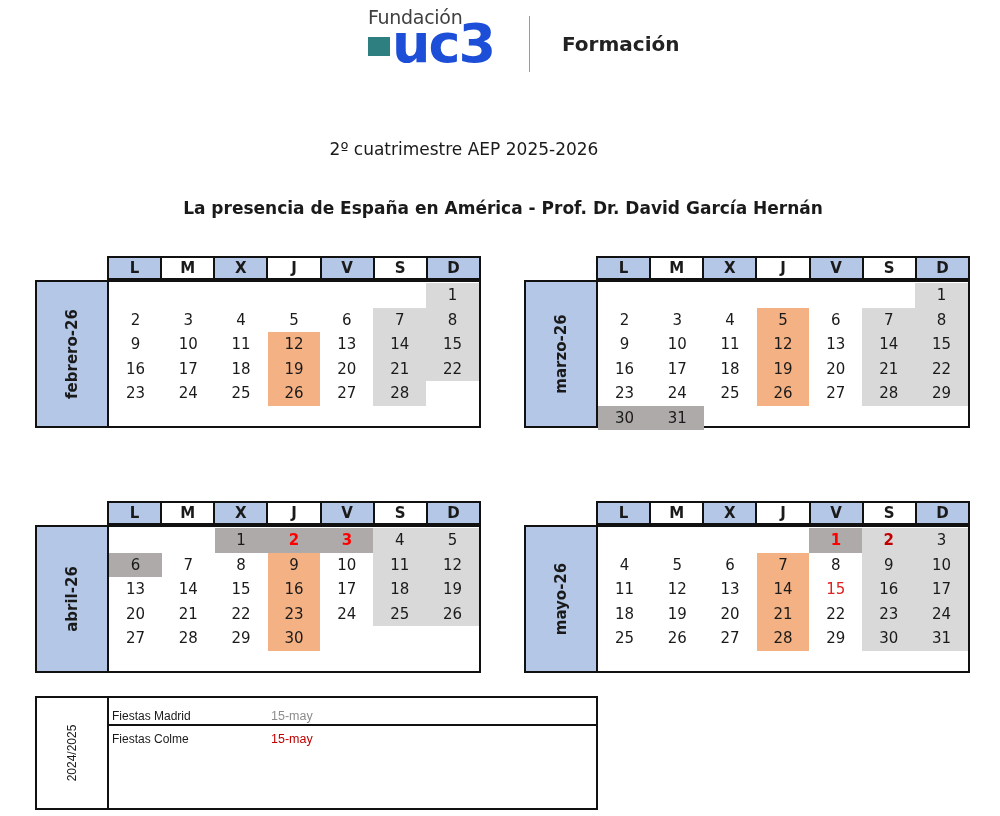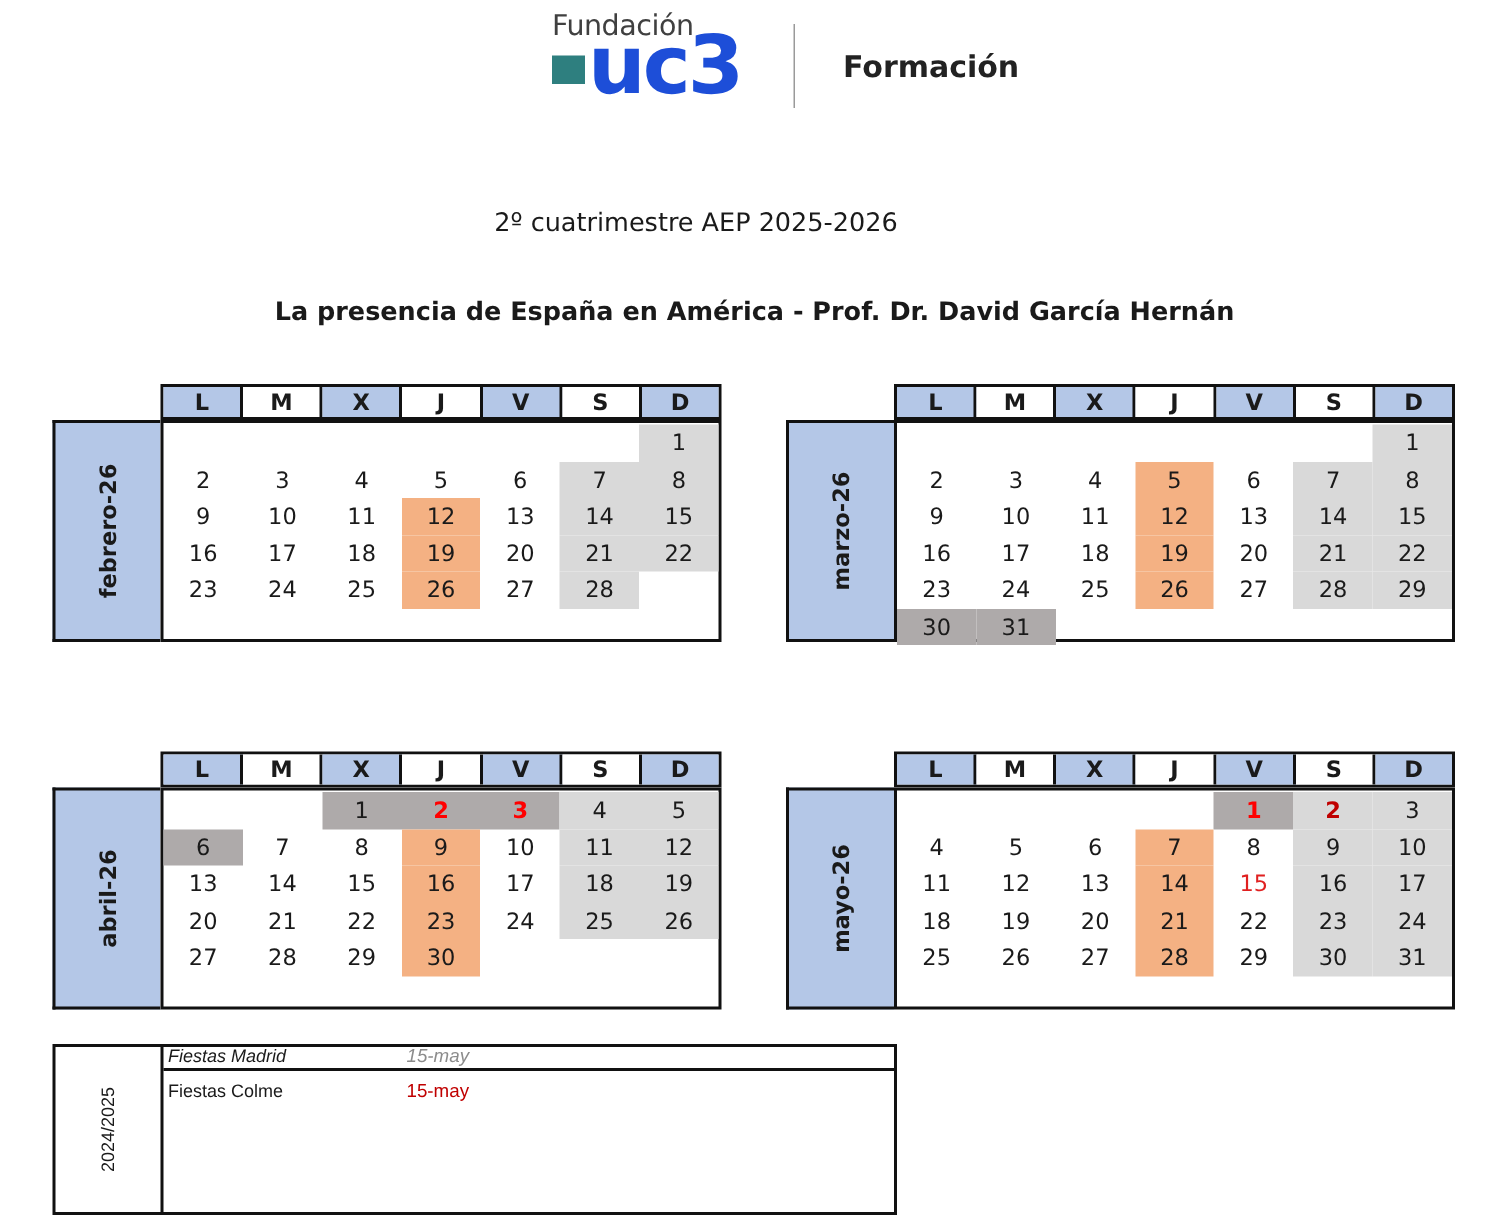--- a/index.html
+++ b/index.html
@@ -267,21 +267,21 @@
         <div class="cell weekend">31</div>
       </div>
     </div>
   </div>
 
 <div class="legend">
   <div class="yr">
       <span>2024/2025</span>
     </div>
   <div class="rows" id="legend-rows">
-      <div class="row" style="height: 16px; font-style: italic;">
+      <div class="row" style="height: 28px;">
         <span class="lbl">Fiestas Madrid</span>
         <span class="val gray">15-may</span>
       </div>
       <div class="row">
         <span class="lbl">Fiestas Colme</span>
         <span class="val dark">15-may</span>
       </div>
     </div>
 </div>
 

